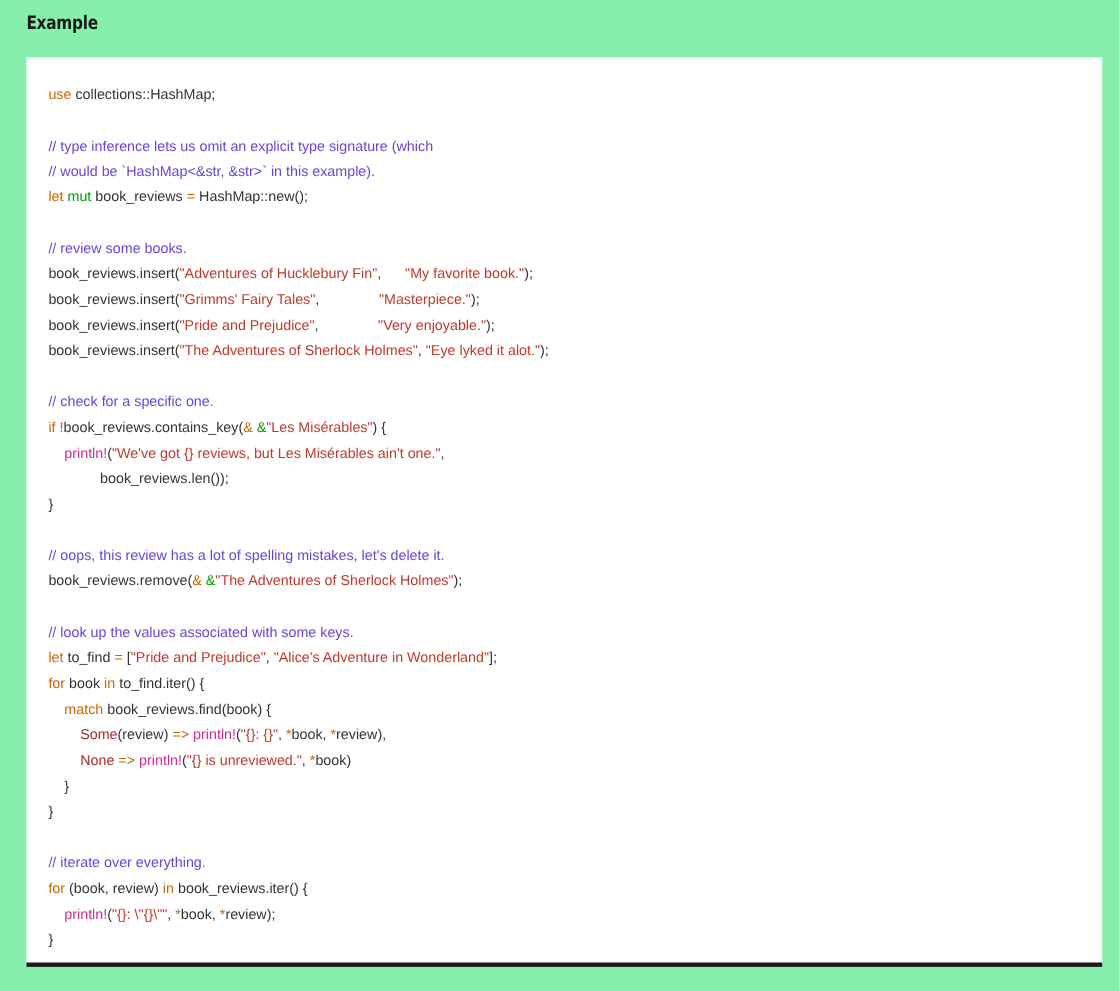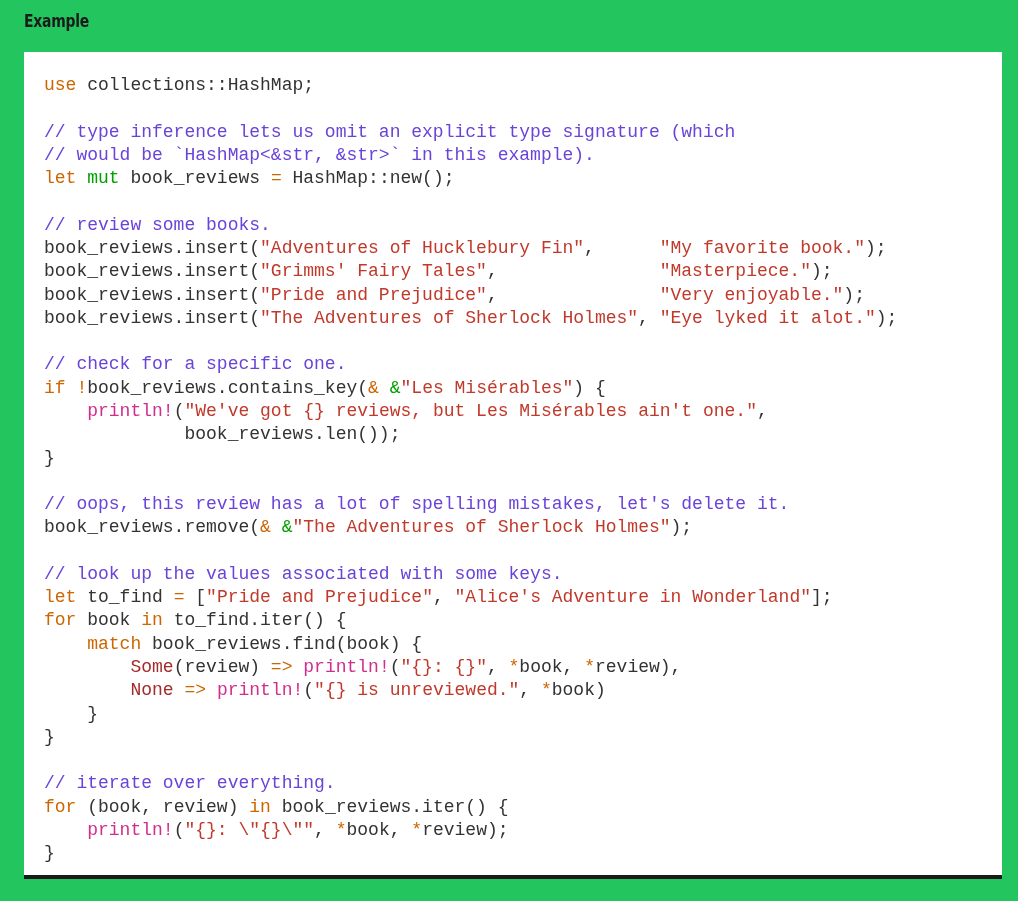--- a/index.html
+++ b/index.html
@@ -10,21 +10,21 @@
     height: 901px;
     overflow: hidden;
   }
   body {
     font-family: "Liberation Sans", sans-serif;
   }
   .page {
     position: relative;
     width: 1018px;
     height: 901px;
-    background: #22c55e;
+    background: #86efac;
   }
   .section-title {
     position: absolute;
     left: 24px;
     top: 10px;
     font-family: "DejaVu Sans", sans-serif;
     font-weight: 700;
     font-size: 17px;
     letter-spacing: -0.3px;
     color: #1b1b1b;
@@ -42,22 +42,22 @@
     background: #ffffff;
     border-bottom: 4px solid #1a1a1a;
     box-sizing: border-box;
     overflow: hidden;
   }
   .code-inner {
     padding: 22px 20px 20px 20px;
   }
   pre.code {
     margin: 0;
-    font-family: Liberation Mono, monospace;
-    font-size: 18px;
+    font-family: Liberation Sans, sans-serif;
+    font-size: 13px;
     line-height: 23.28px;
     color: #333333;
     white-space: pre;
     tab-size: 4;
   }
   .ln { display: block; min-height: 23.28px; }
   
   .kw   { color: #cd6600; }          
   .kw2  { color: #00a000; text-align: right; }          
   .cmt  { color: #6a43d8; }          

